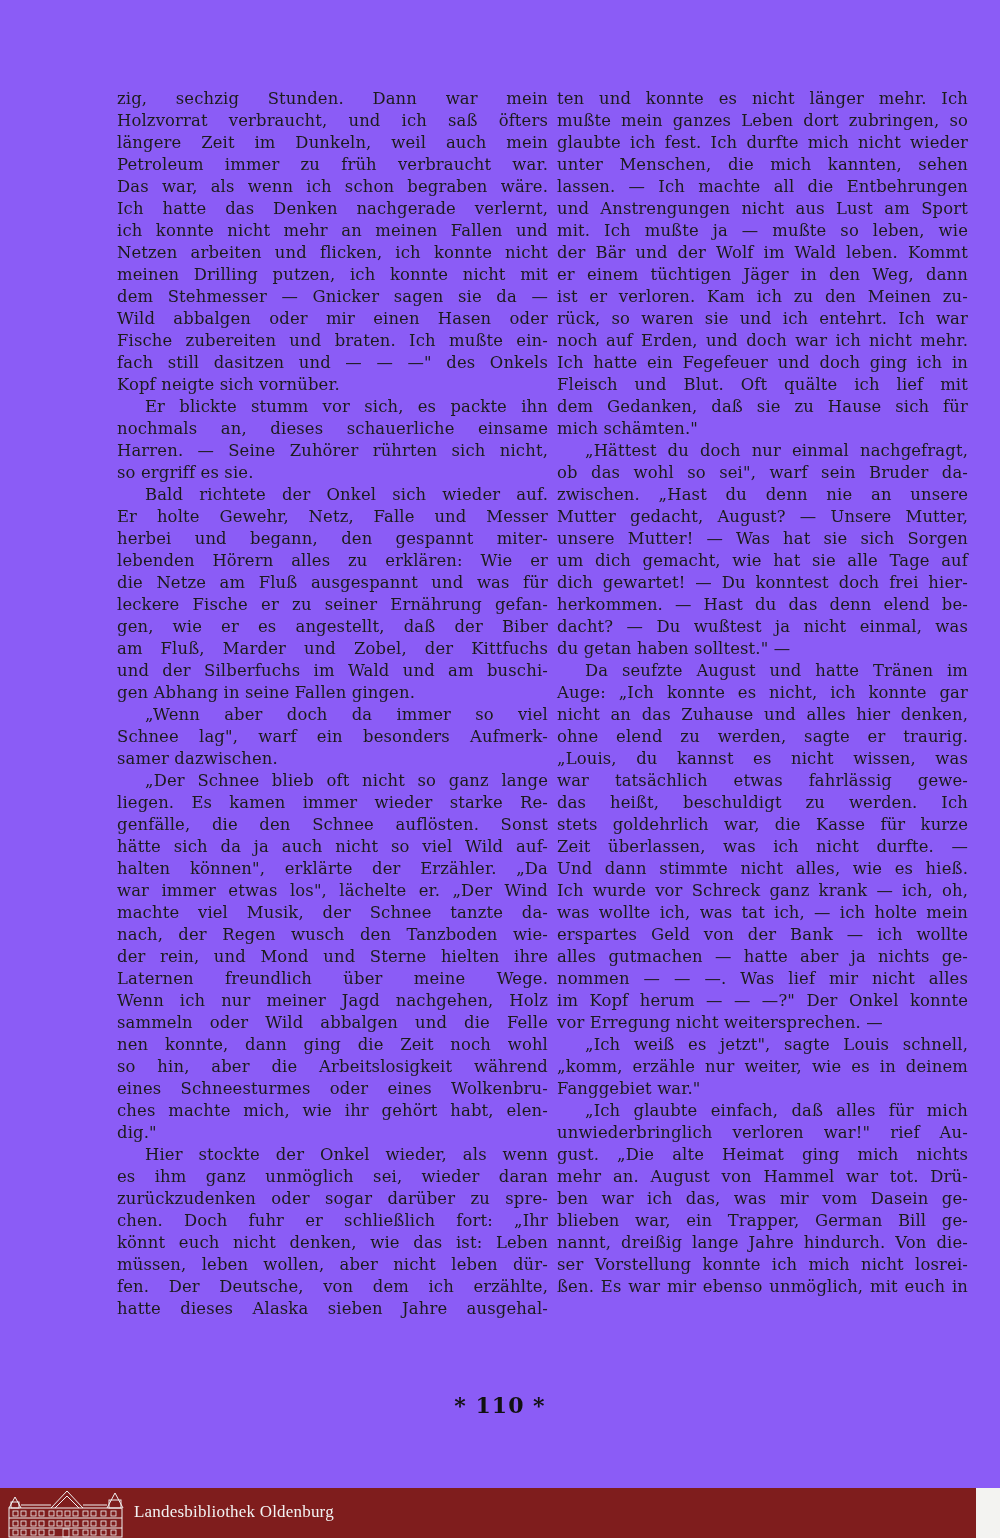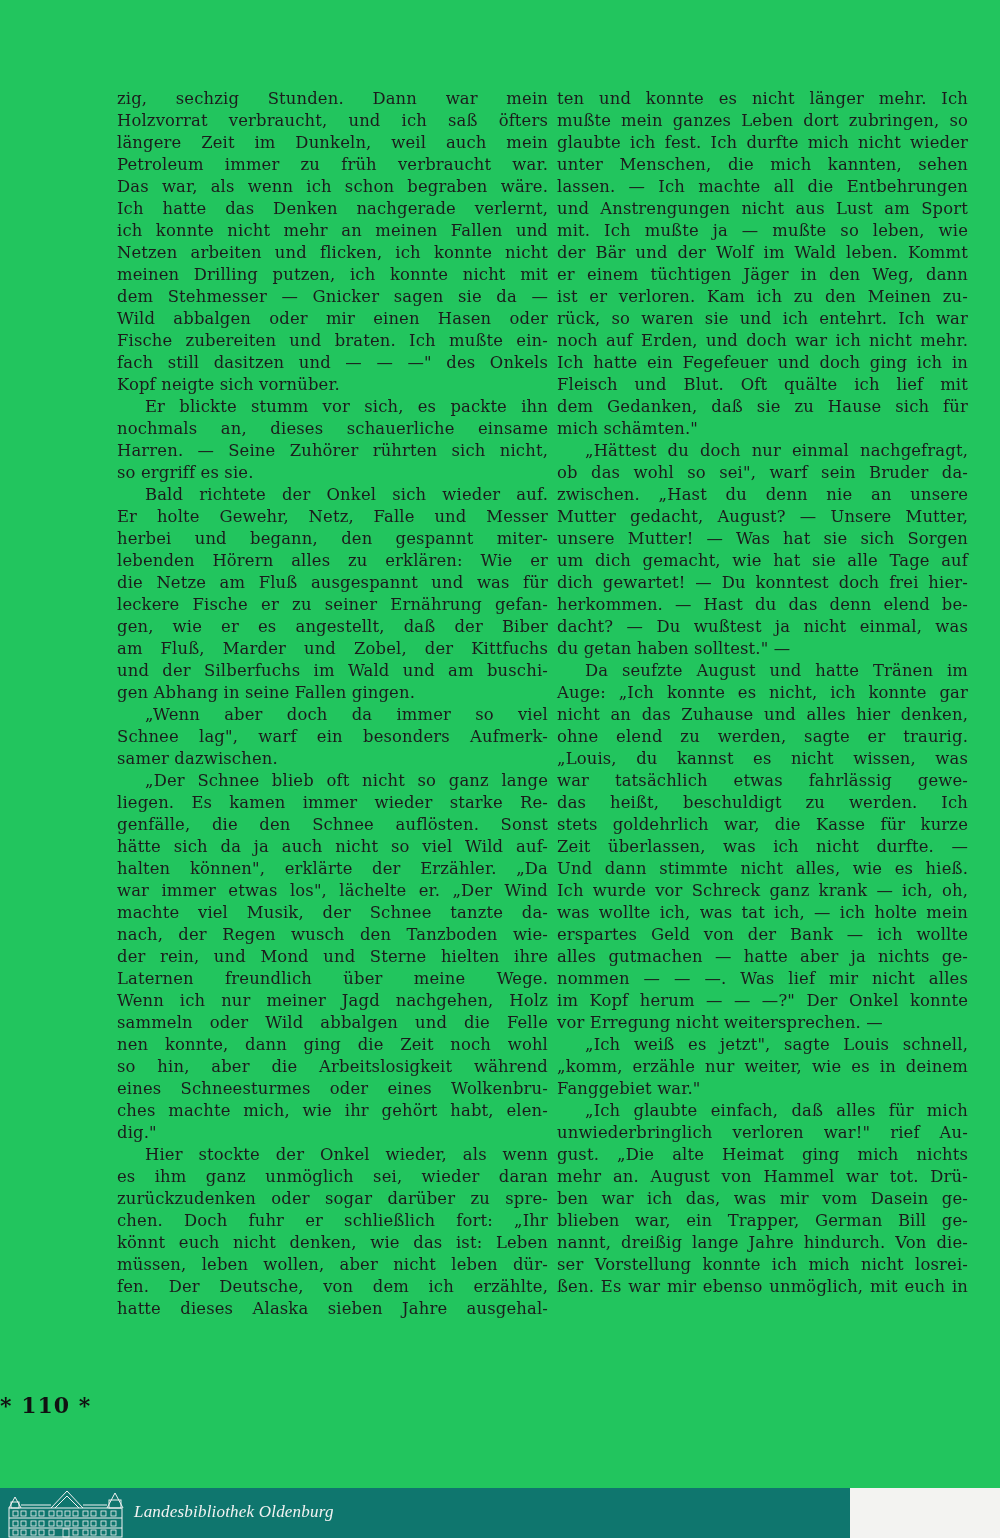--- a/index.html
+++ b/index.html
@@ -13,21 +13,21 @@
       position: relative;
       overflow: hidden;
       font-family: "DejaVu Serif", "Liberation Serif", serif;
       color: #1c1c1c;
     }
     .page {
       position: absolute;
       left: 0; top: 0;
       width: 1000px;
       height: 1488px;
-      background: #22c55e;
+      background: #8b5cf6;
     }
     .column {
       position: absolute;
       top: 88px;
       font-size: 16.4px;
       line-height: 22px;
       text-align: justify;
       letter-spacing: 0.15px;
     }
     .col-left {
@@ -56,34 +56,34 @@
       text-align-last: left;
     }
     .line.ind {
       padding-left: 28px;
     }
     .page-number {
       position: absolute;
       top: 1392px;
       left: 0;
       width: 1000px;
+      text-align: center;
       font-family: "DejaVu Serif", "Liberation Serif", serif;
       font-weight: bold;
       font-size: 22px;
       color: #111;
       letter-spacing: 1px;
     }
     .footer {
       position: absolute;
       left: 0;
       top: 1488px;
-      width: 850px;
+      width: 976px;
       height: 50px;
-      background: #0f766e;
-      font-style: italic;
+      background: #7f1d1d;
     }
     .footer .logo {
       position: absolute;
       left: 7px;
       top: 0;
       width: 117px;
       height: 50px;
     }
     .footer .brand {
       position: absolute;

